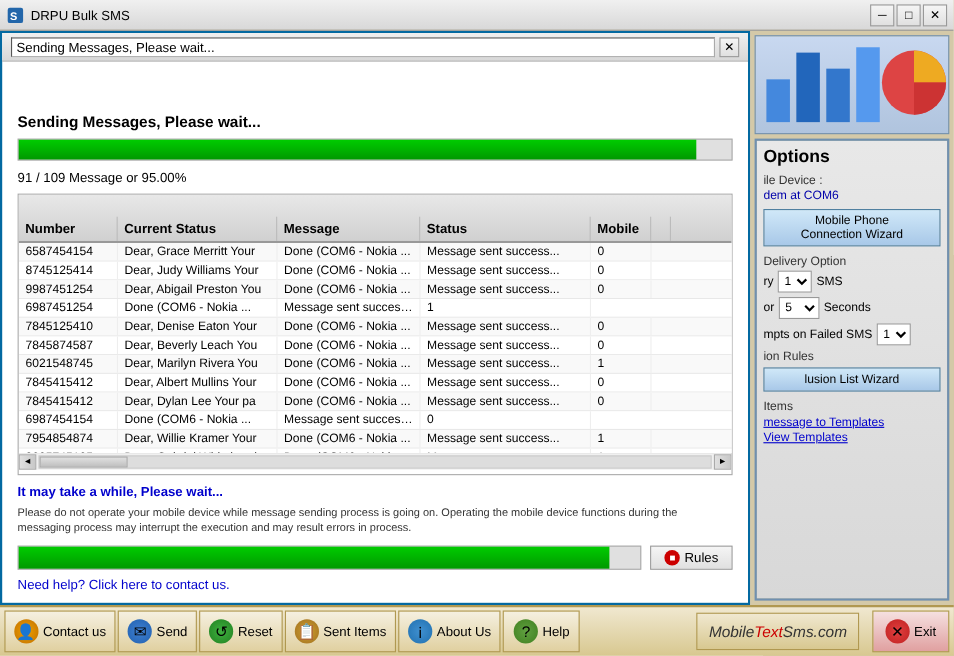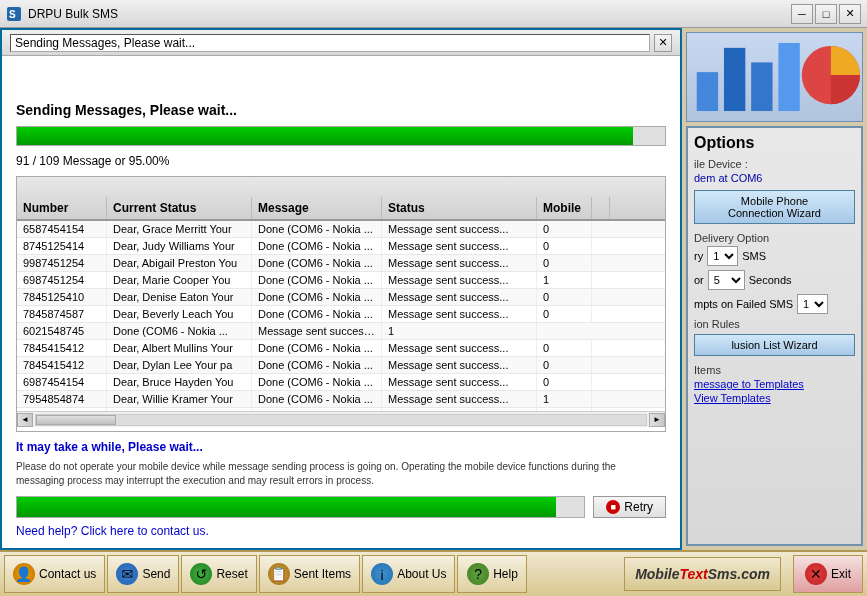--- a/index.html
+++ b/index.html
@@ -85,21 +85,21 @@
     .taskbar-btn { background: linear-gradient(to bottom, #f5f0e0, #e0d0a0); border: 1px solid #b09850; padding: 4px 8px; cursor: pointer; display: flex; align-items: center; gap: 4px; font-size: 12px; height: 38px; min-width: 70px; justify-content: center; }
     .taskbar-icon { width: 22px; height: 22px; border-radius: 50%; display: flex; align-items: center; justify-content: center; font-size: 14px; }
     .icon-contact { background: radial-gradient(circle, #f0a000, #c07000); }
     .icon-send { background: radial-gradient(circle, #4080d0, #2060b0); }
     .icon-reset { background: radial-gradient(circle, #40b040, #208020); }
     .icon-sent { background: radial-gradient(circle, #d0a030, #a07020); }
     .icon-about { background: radial-gradient(circle, #4090d0, #2070b0); }
     .icon-help { background: radial-gradient(circle, #60a040, #408020); }
     .icon-exit-red { background: radial-gradient(circle, #e04040, #c02020); }
 
-    .brand-badge { margin-left: auto; background: linear-gradient(to bottom, #f0e8d0, #d8c890); border: 1px solid #b09850; padding: 8px 10px; font-size: 14px; font-weight: bold; font-style: italic; }
+    .brand-badge { margin-left: auto; background: linear-gradient(to bottom, #f0e8d0, #d8c890); border: 1px solid #b09850; padding: 8px 10px; font-size: 14px; font-weight: normal; font-style: italic; }
     .brand-mobile { color: #333; }
     .brand-text { color: #cc0000; }
     .brand-sms { color: #333; }
   </style>
 </head>
 <body>
 
 <div class="outer-window">
   <div class="title-bar">
     <div class="title-bar-icon">
@@ -162,62 +162,61 @@
                   </div>
                   <div class="table-row">
                     <div class="td">9987451254</div>
                     <div class="td">Dear, Abigail Preston You</div>
                     <div class="td">Done (COM6 - Nokia ...</div>
                     <div class="td">Message sent success...</div>
                     <div class="td">0</div>
                   </div>
                   <div class="table-row">
                     <div class="td">6987451254</div>
-                    <div class="td">Dear, Marie  Cooper You</div>
                     <div class="td">Done (COM6 - Nokia ...</div>
                     <div class="td">Message sent success...</div>
                     <div class="td">1</div>
                   </div>
                   <div class="table-row">
                     <div class="td">7845125410</div>
                     <div class="td">Dear, Denise Eaton Your</div>
                     <div class="td">Done (COM6 - Nokia ...</div>
                     <div class="td">Message sent success...</div>
                     <div class="td">0</div>
                   </div>
                   <div class="table-row">
                     <div class="td">7845874587</div>
                     <div class="td">Dear, Beverly  Leach You</div>
                     <div class="td">Done (COM6 - Nokia ...</div>
                     <div class="td">Message sent success...</div>
                     <div class="td">0</div>
                   </div>
                   <div class="table-row">
                     <div class="td">6021548745</div>
+                    <div class="td">Dear, Marilyn  Rivera You</div>
                     <div class="td">Done (COM6 - Nokia ...</div>
                     <div class="td">Message sent success...</div>
                     <div class="td">1</div>
                   </div>
                   <div class="table-row">
                     <div class="td">7845415412</div>
                     <div class="td">Dear, Albert Mullins Your</div>
                     <div class="td">Done (COM6 - Nokia ...</div>
                     <div class="td">Message sent success...</div>
                     <div class="td">0</div>
                   </div>
                   <div class="table-row">
                     <div class="td">7845415412</div>
                     <div class="td">Dear, Dylan  Lee Your pa</div>
                     <div class="td">Done (COM6 - Nokia ...</div>
                     <div class="td">Message sent success...</div>
                     <div class="td">0</div>
                   </div>
                   <div class="table-row">
                     <div class="td">6987454154</div>
-                    <div class="td">Dear, Bruce  Hayden You</div>
                     <div class="td">Done (COM6 - Nokia ...</div>
                     <div class="td">Message sent success...</div>
                     <div class="td">0</div>
                   </div>
                   <div class="table-row">
                     <div class="td">7954854874</div>
                     <div class="td">Dear, Willie Kramer Your</div>
                     <div class="td">Done (COM6 - Nokia ...</div>
                     <div class="td">Message sent success...</div>
                     <div class="td">1</div>
@@ -243,21 +242,21 @@
 
         <div class="notice-text">It may take a while, Please wait...</div>
         <div class="notice-body">Please do not operate your mobile device while message sending process is going on. Operating the mobile device functions during the messaging process may interrupt the execution and may result errors in process.</div>
 
         <div class="bottom-actions">
           <div class="green-progress">
             <div class="green-progress-fill"></div>
           </div>
           <button class="stop-btn">
             <div class="stop-icon">■</div>
-            <span>Retry</span>
+            <span>Rules</span>
           </button>
         </div>
 
         <div class="help-link">Need help? Click here to contact us.</div>
       </div>
     </div>
 
     <div class="right-panel">
 
       <div class="chart-area">

